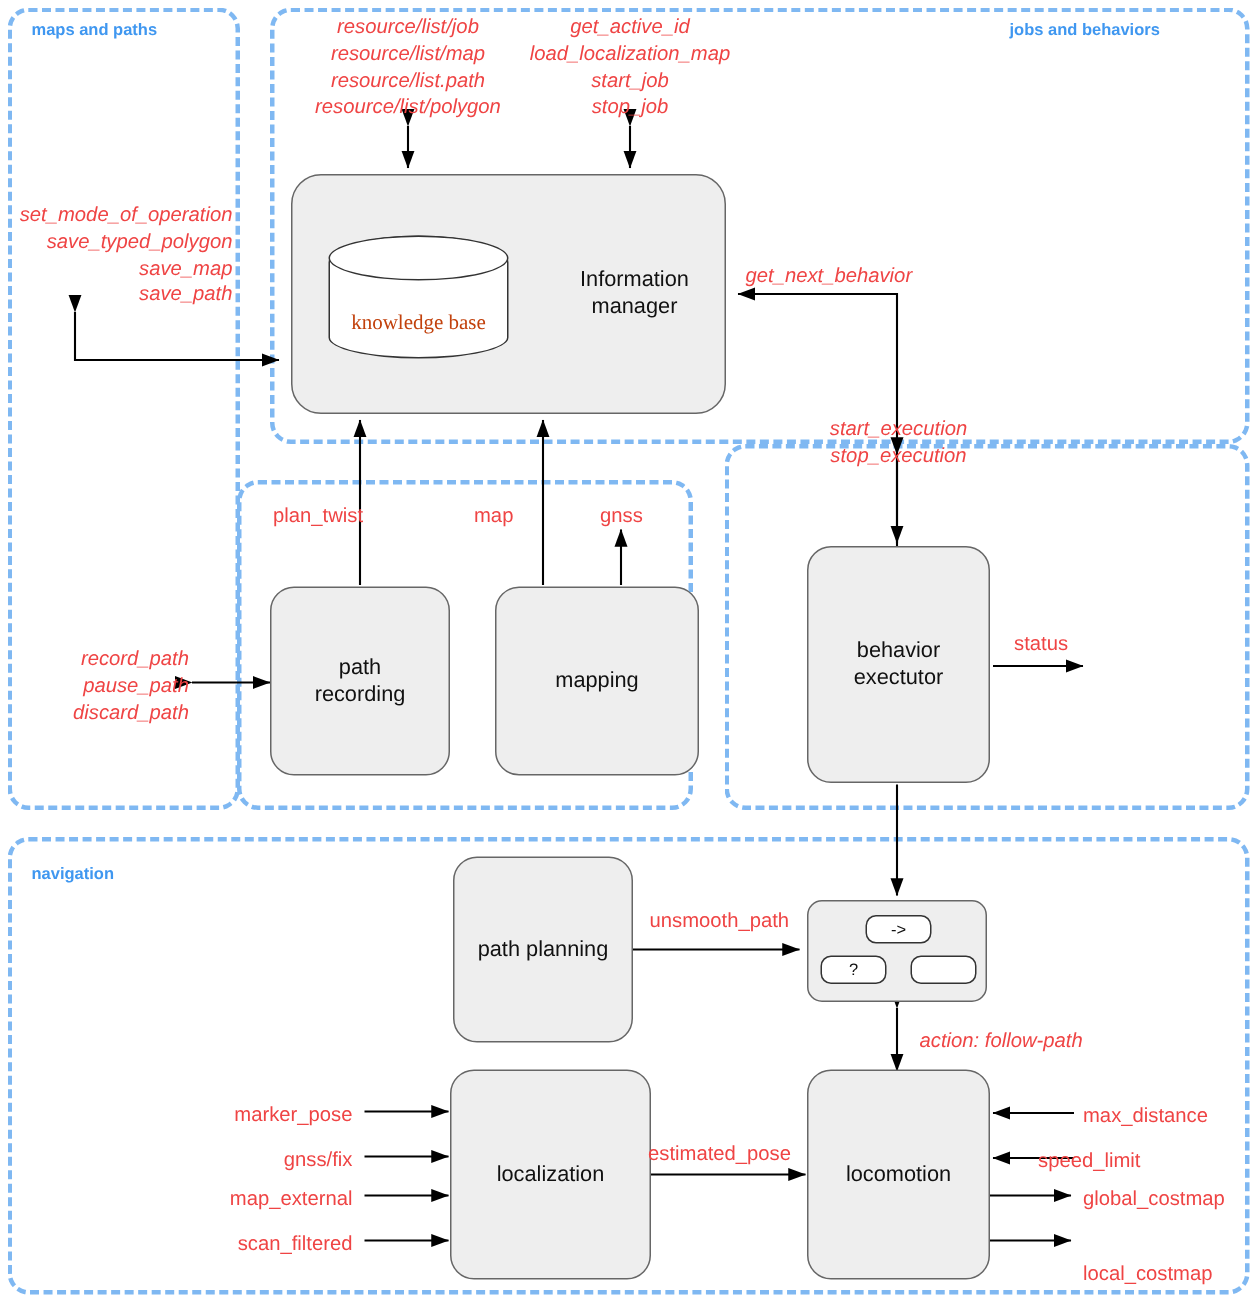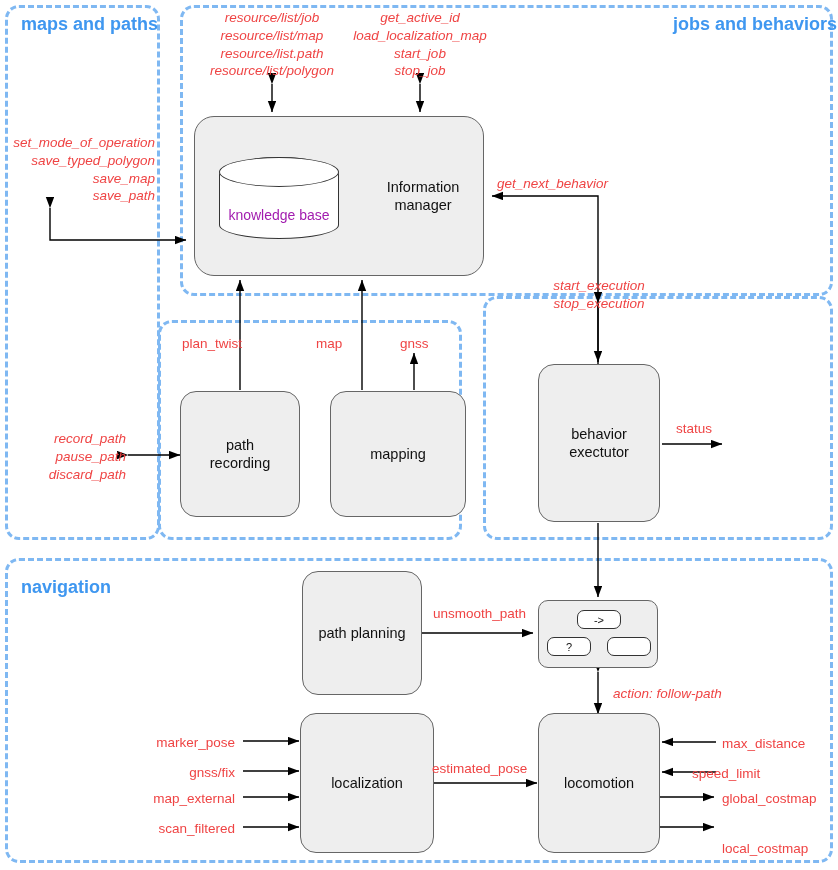--- a/index.html
+++ b/index.html
@@ -2,35 +2,35 @@
 <html><head>
 <meta charset="utf-8">
 <style>
   html,body{margin:0;padding:0;background:#ffffff;}
   body{font-family:"Liberation Sans", sans-serif;}
   #canvas{position:relative;width:838px;height:870px;overflow:hidden;background:#fff;}
   svg#wires{position:absolute;left:0;top:0;width:838px;height:870px;pointer-events:none;}
 
   
   .region{position:absolute;border:3px dashed #7fb8f2;border-radius:14px;box-sizing:border-box;}
-  .region-label{position:absolute;color:#3f97f0;font-weight:bold;font-size:18px;white-space:nowrap;}
+  .region-label{position:absolute;color:#3f97f0;font-weight:bold;font-size:11px;white-space:nowrap;}
 
   
   .node{position:absolute;box-sizing:border-box;background:#eeeeee;border:1px solid #666;
         border-radius:16px;display:flex;align-items:center;justify-content:center;
         text-align:center;font-size:14.5px;color:#111;line-height:1.25;}
   .node.big{border-radius:20px;}
 
   
   .cyl{position:absolute;box-sizing:border-box;background:#fff;border:1px solid #333;
        border-radius:50%/18px 18px 14px 14px;display:flex;align-items:flex-end;
        justify-content:center;}
   .cyl-top{position:absolute;left:-1px;right:-1px;top:-1px;height:30px;border:1px solid #333;
        border-radius:50%;background:#fff;box-sizing:border-box;}
-  .cyl-label{position:relative;z-index:2;font-size:14px;color:#a21caf;padding-bottom:14px;}
+  .cyl-label{position:relative;z-index:2;font-size:14px;color:#c2410c;padding-bottom:14px;font-family:Liberation Serif, serif;}
 
   
   .bt{position:absolute;box-sizing:border-box;background:#eeeeee;border:1px solid #666;border-radius:10px;}
   .bt-cell{position:absolute;box-sizing:border-box;background:#fff;border:1px solid #333;
            border-radius:7px;display:flex;align-items:center;justify-content:center;
            font-size:11px;color:#111;}
 
   
   .txt{position:absolute;font-size:13.5px;color:#ef4444;white-space:pre;line-height:1.32;}
   .txt.i{font-style:italic;}

